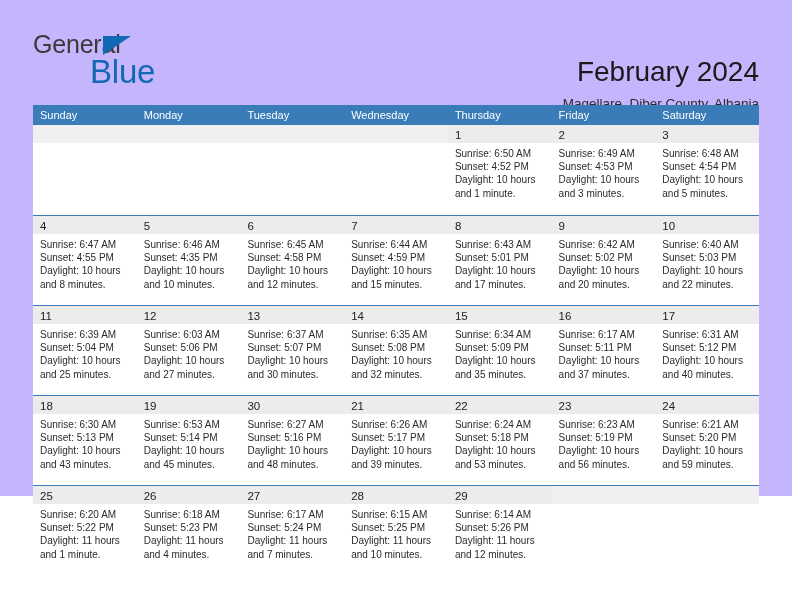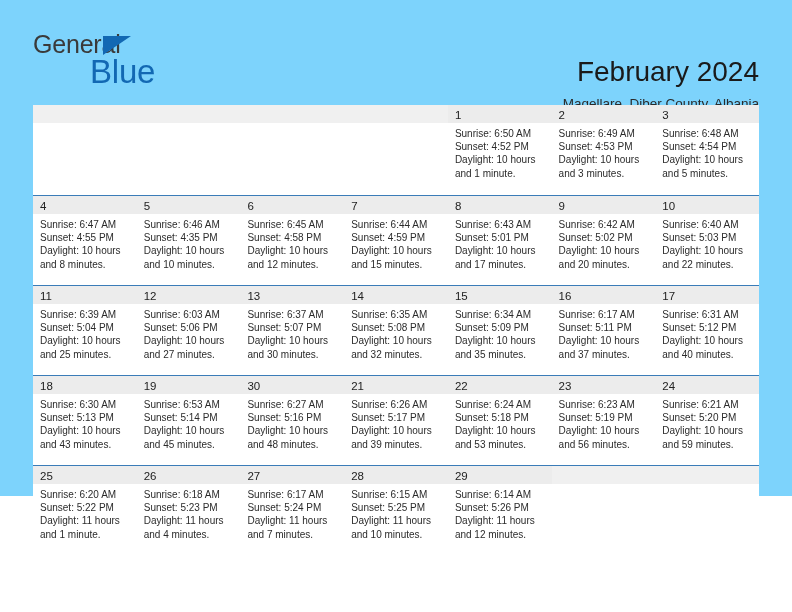--- a/index.html
+++ b/index.html
@@ -9,21 +9,21 @@
     width: 792px;
     height: 612px;
     background: #ffffff;
     font-family: "Liberation Sans", sans-serif;
   }
 
   .page {
     position: relative;
     width: 792px;
     height: 496px;
-    background: #7dd3fc;
+    background: #c4b5fd;
   }
 
   
   .topbar {
     position: absolute;
     left: 33px;
     top: 28px;
     right: 33px;
     height: 70px;
   }
@@ -159,20 +159,29 @@
 
     <div class="title-block">
       <div class="cal-title">February 2024</div>
       <div class="cal-subtitle">Maqellare, Diber County, Albania</div>
     </div>
 
   </div>
 
   <div class="calendar">
 
+    <div class="weekday-row">
+      <div class="weekday-cell">Sunday</div>
+      <div class="weekday-cell">Monday</div>
+      <div class="weekday-cell">Tuesday</div>
+      <div class="weekday-cell">Wednesday</div>
+      <div class="weekday-cell">Thursday</div>
+      <div class="weekday-cell">Friday</div>
+      <div class="weekday-cell">Saturday</div>
+    </div>
 
     <div class="week-row first">
       <div class="day-cell empty">
         <div class="day-num-band"><span class="day-num"></span></div>
         <div class="day-info">
           <div></div>
           <div></div>
           <div></div>
           <div></div>
         </div>

